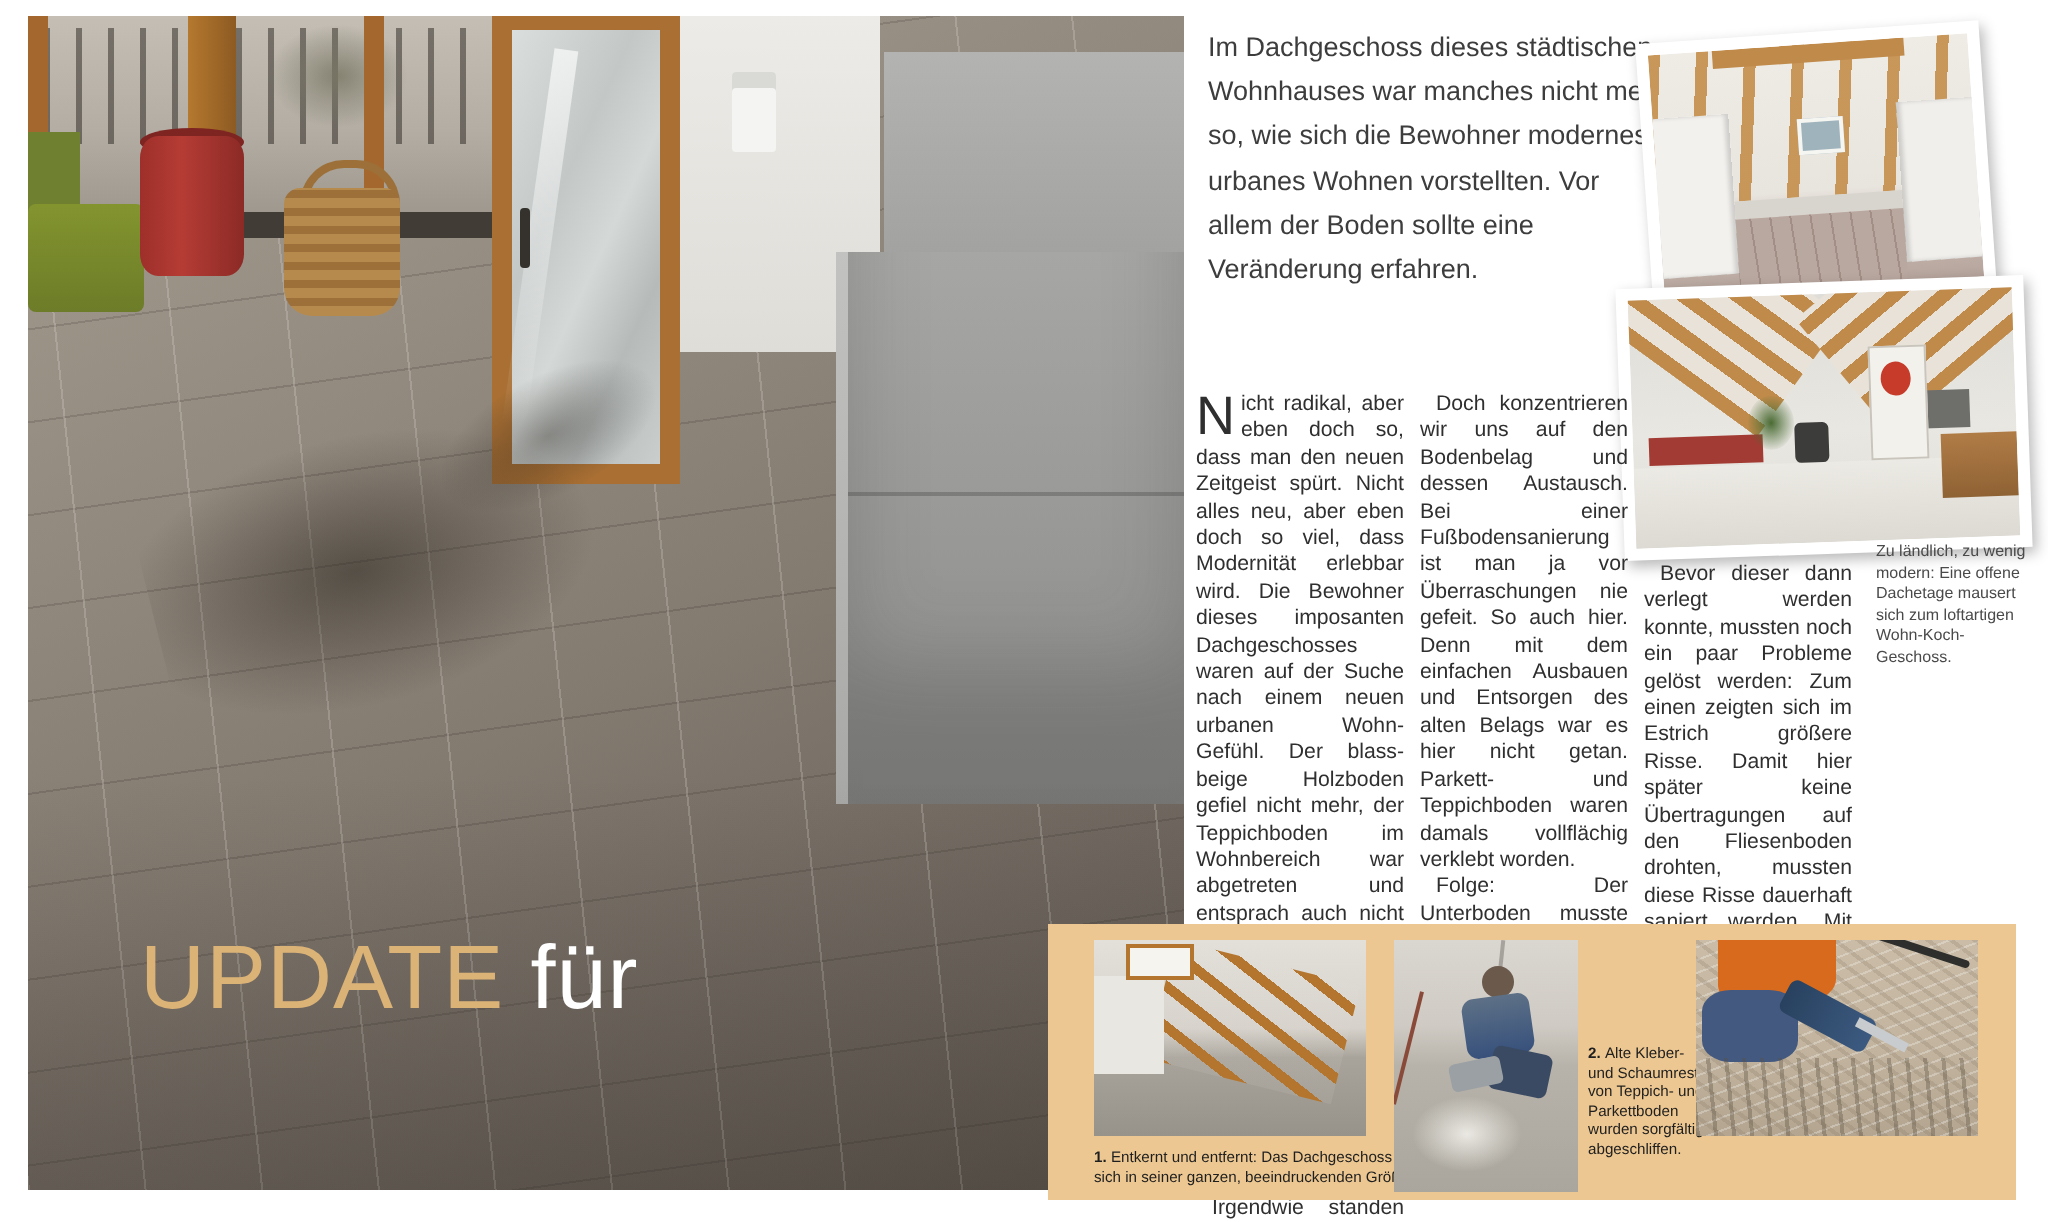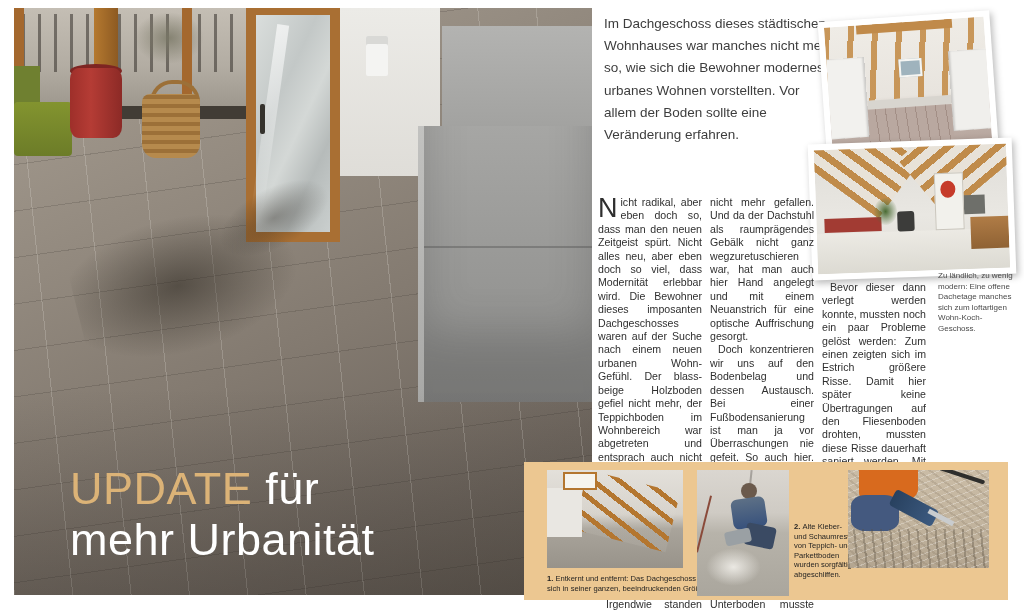--- a/index.html
+++ b/index.html
@@ -168,21 +168,20 @@
     <div class="abs cab-upper"></div>
     <div class="abs cab-edge"></div>
     <div class="abs cab-lower"></div>
     <div class="abs cab-seam"></div>
     <div class="abs shadow-person"></div>
     <div class="abs shadow-arm"></div>
     <div class="abs floor-darken"></div>
 
     <div class="abs headline">
       <span class="gold">UPDATE</span><span> für</span><br>
-      <span>mehr Urbanität</span>
     </div>
   </div>
 
   <div class="abs intro">Im Dachgeschoss dieses städtischen Wohnhauses war manches nicht mehr so, wie sich die Bewohner modernes urbanes Wohnen vorstellten. Vor allem der Boden sollte eine Veränderung erfahren.</div>
 
   <div class="abs polaroid polaroid-a">
     <div class="img">
       <div class="abs pa-base"></div>
       <div class="abs pa-beams"></div>
       <div class="abs pa-ridge"></div>
@@ -203,29 +202,28 @@
       <div class="abs pb-sideboard"></div>
       <div class="abs pb-plant"></div>
       <div class="abs pb-chair"></div>
       <div class="abs pb-wallgrey"></div>
       <div class="abs pb-tulip"></div>
       <div class="abs pb-tulip-flower"></div>
       <div class="abs pb-table"></div>
     </div>
   </div>
 
-  <div class="abs side-caption">Zu ländlich, zu wenig modern: Eine offene Dachetage manches sich zum loftartigen Wohn-Koch-Geschoss.</div>
+  <div class="abs side-caption">Zu ländlich, zu wenig modern: Eine offene Dachetage mausert sich zum loftartigen Wohn-Koch-Geschoss.</div>
 
   <div class="col col1">
     <p><span class="dropcap">N</span><span>icht radikal, aber eben doch so, dass man den neuen Zeitgeist spürt. Nicht alles neu, aber eben doch so viel, dass Modernität erlebbar wird. Die Bewohner dieses imposanten Dachgeschosses waren auf der Suche nach einem neuen urbanen Wohn-Gefühl. Der blass-beige Holzboden gefiel nicht mehr, der Teppichboden im Wohnbereich war abgetreten und entsprach auch nicht mehr dem Wunsch nach Großzügigkeit und Flächenerlebnis und der ländliche Fliesenboden zwischen den Küchenzeilen war als dritter Belag im Raum auch nicht mehr passend.</span></p>
     <p class="indent">Irgendwie standen dem Dachraum die Jahre ins Gesicht und auch die damalig eingebaute – man höre und staune offen eingebaute Küche – wollte dennoch einfach</p>
   </div>
 
   <div class="col col2">
-    <p>nicht mehr gefallen. Und da der Dachstuhl als raumprägendes Gebälk nicht ganz wegzuretuschieren war, hat man auch hier Hand angelegt und mit einem Neuanstrich für eine optische Auffrischung gesorgt.</p>
     <p class="indent">Doch konzentrieren wir uns auf den Bodenbelag und dessen Austausch. Bei einer Fußbodensanierung ist man ja vor Überraschungen nie gefeit. So auch hier. Denn mit dem einfachen Ausbauen und Entsorgen des alten Belags war es hier nicht getan. Parkett- und Teppichboden waren damals vollflächig verklebt worden.</p>
     <p class="indent">Folge: Der Unterboden musste von Kleberresten befreit und für den gewünschten keramischen Belag entsprechend vorbereitet werden. Das hieß dann abschleifen und dort, wo der alte Küchen-</p>
   </div>
 
   <div class="col col3">
     <p class="indent"><span>Bevor dieser dann verlegt werden konnte, mussten noch ein paar Probleme gelöst werden: Zum einen zeigten sich im Estrich größere Risse. Damit hier später keine Übertragungen auf den Fliesenboden drohten, mussten diese Risse dauerhaft saniert werden. Mit einem speziellen Füllmaterial und Klammern wurde das sicher verhindert.</span></p>
   </div>
 
   <div class="abs panel">
 

